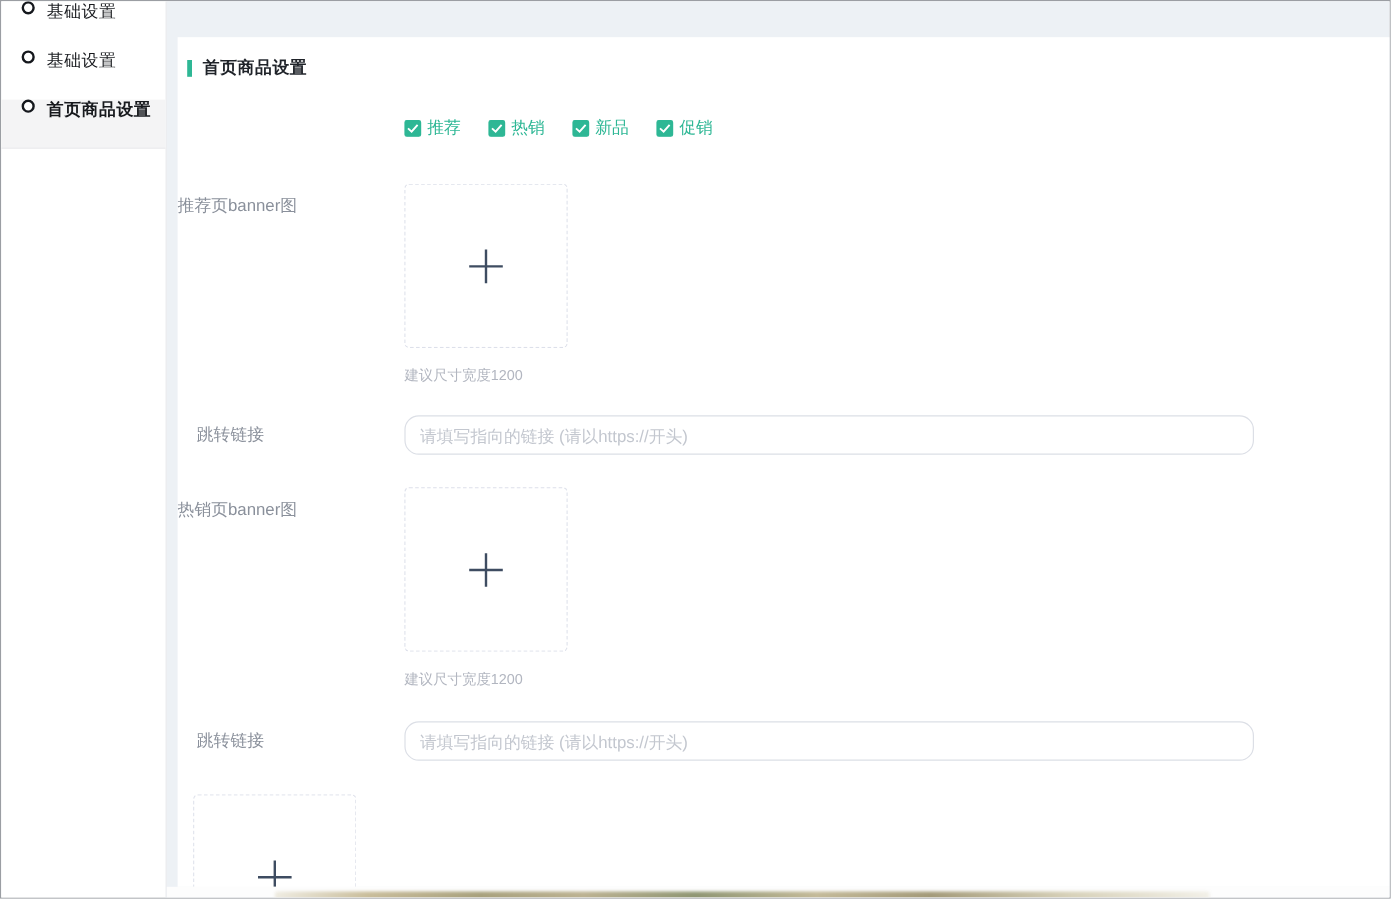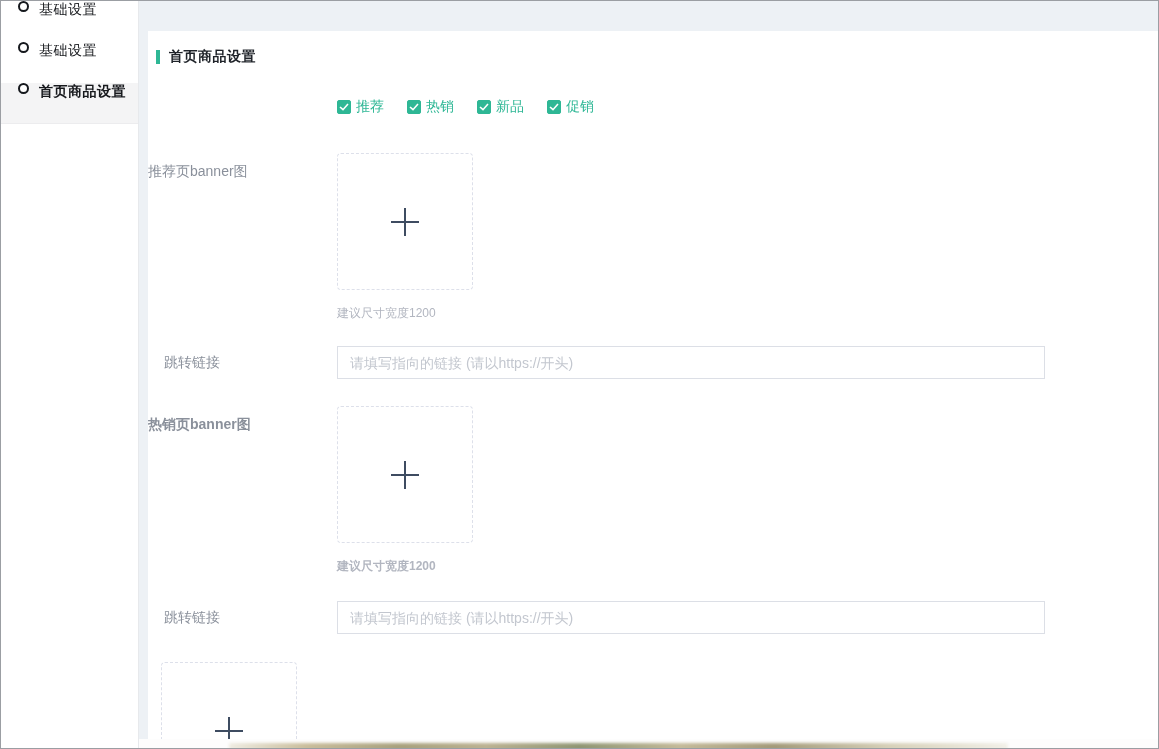--- a/index.html
+++ b/index.html
@@ -62,40 +62,40 @@
 
   .form-row { display: flex; align-items: flex-start; }
   .form-label {
     width: 176px; text-align: left;
     font-size: 14px; color: #8a909b;
     flex: 0 0 176px;
   }
   .form-content { margin-left: 13px; }
   .row-upload-1 { margin-top: 37px; }
   .row-link-1   { margin-top: 24px; }
-  .row-upload-2 { margin-top: 27px; font-weight: bold; }
+  .row-upload-2 { margin-top: 27px; }
   .row-link-2   { margin-top: 26px; }
   .row-upload-3 { margin-top: 28px; }
   .row-upload .form-label { padding-top: 10px; }
   .row-link .form-label { line-height: 33px; padding-left: 16px; }
 
   .upload-box {
     width: 136px; height: 137px;
     border: 1px dashed #dde0ea;
     border-radius: 4px;
     background: #fff;
     display: flex; align-items: center; justify-content: center;
     cursor: pointer;
   }
   .upload-hint { margin-top: 15px; font-size: 12px; color: #b2b6c0; }
 
   .link-input {
     width: 708px; height: 33px;
     border: 1px solid #dcdfe6;
-    border-radius: 0;
+    border-radius: 12px;
     padding: 0 12px;
     font-size: 14px; color: #333;
     font-family: "Liberation Sans", "DejaVu Sans", sans-serif;
     outline: none;
     background: #fff;
   }
   .link-input::placeholder { color: #c3c7cf; }
 
   
   .photo-strip {

